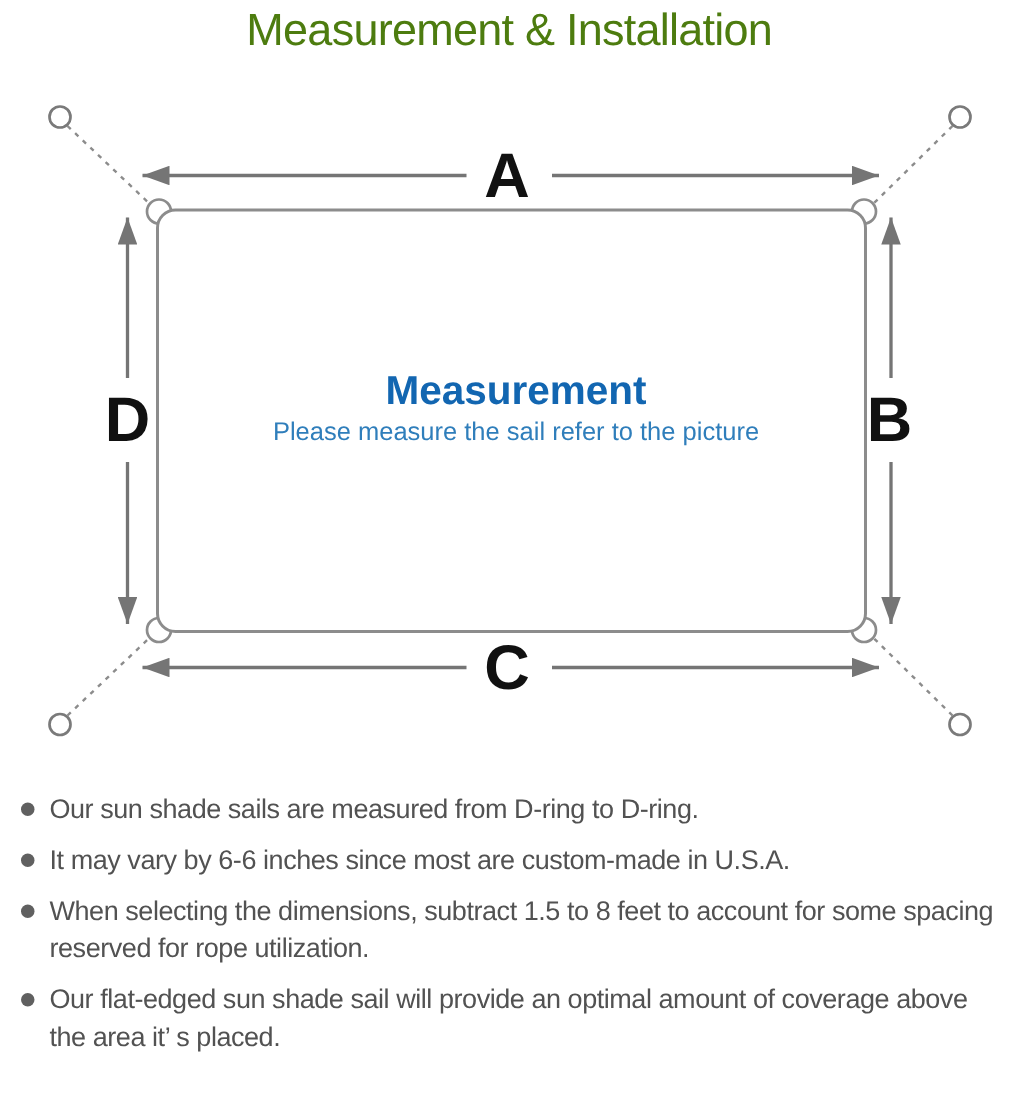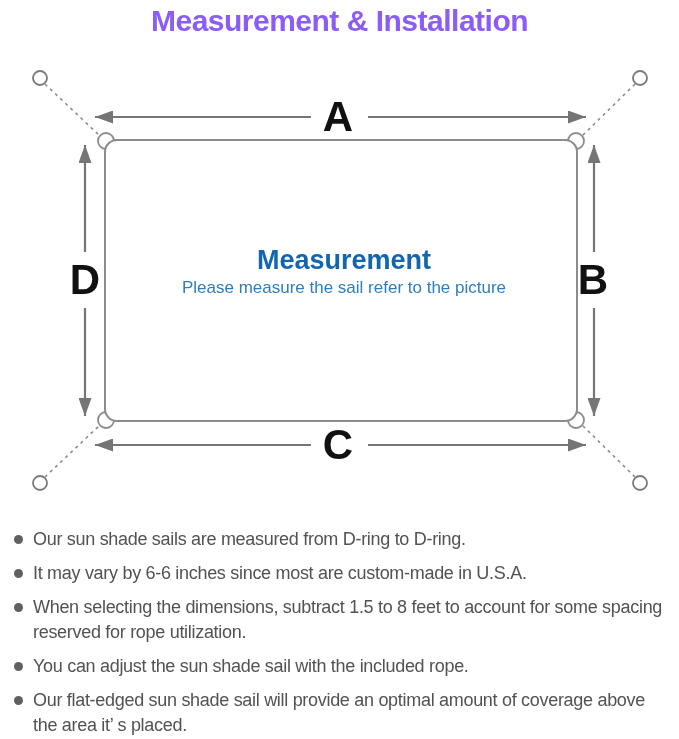--- a/index.html
+++ b/index.html
@@ -16,23 +16,23 @@
     overflow: hidden;
   }
   .title {
     position: absolute;
     top: 0;
     left: 0;
     width: 100%;
     margin: 0;
     text-align: center;
     font-size: 30px;
-    font-weight: bold;
+    font-weight: normal;
     letter-spacing: -0.5px;
-    color: #8b5cf6;
+    color: #4d7c0f;
     line-height: 42px;
   }
   .diagram {
     position: absolute;
     top: 55px;
     left: 0;
   }
   .dim-label {
     font-family: "Liberation Sans", sans-serif;
     font-size: 42px;
@@ -139,21 +139,17 @@
     <li>
       <span class="dot"></span>
       <span class="note-text">It may vary by 6-6 inches since most are custom-made in U.S.A.</span>
     </li>
     <li>
       <span class="dot"></span>
       <span class="note-text">When selecting the dimensions, subtract 1.5 to 8 feet to account for some spacing reserved for rope utilization.</span>
     </li>
     <li>
       <span class="dot"></span>
-      <span class="note-text">You can adjust the sun shade sail with the included rope.</span>
-    </li>
-    <li>
-      <span class="dot"></span>
       <span class="note-text">Our flat-edged sun shade sail will provide an optimal amount of coverage above the area it’ s placed.</span>
     </li>
   </ul>
 
 </div>
 
 </body></html>

